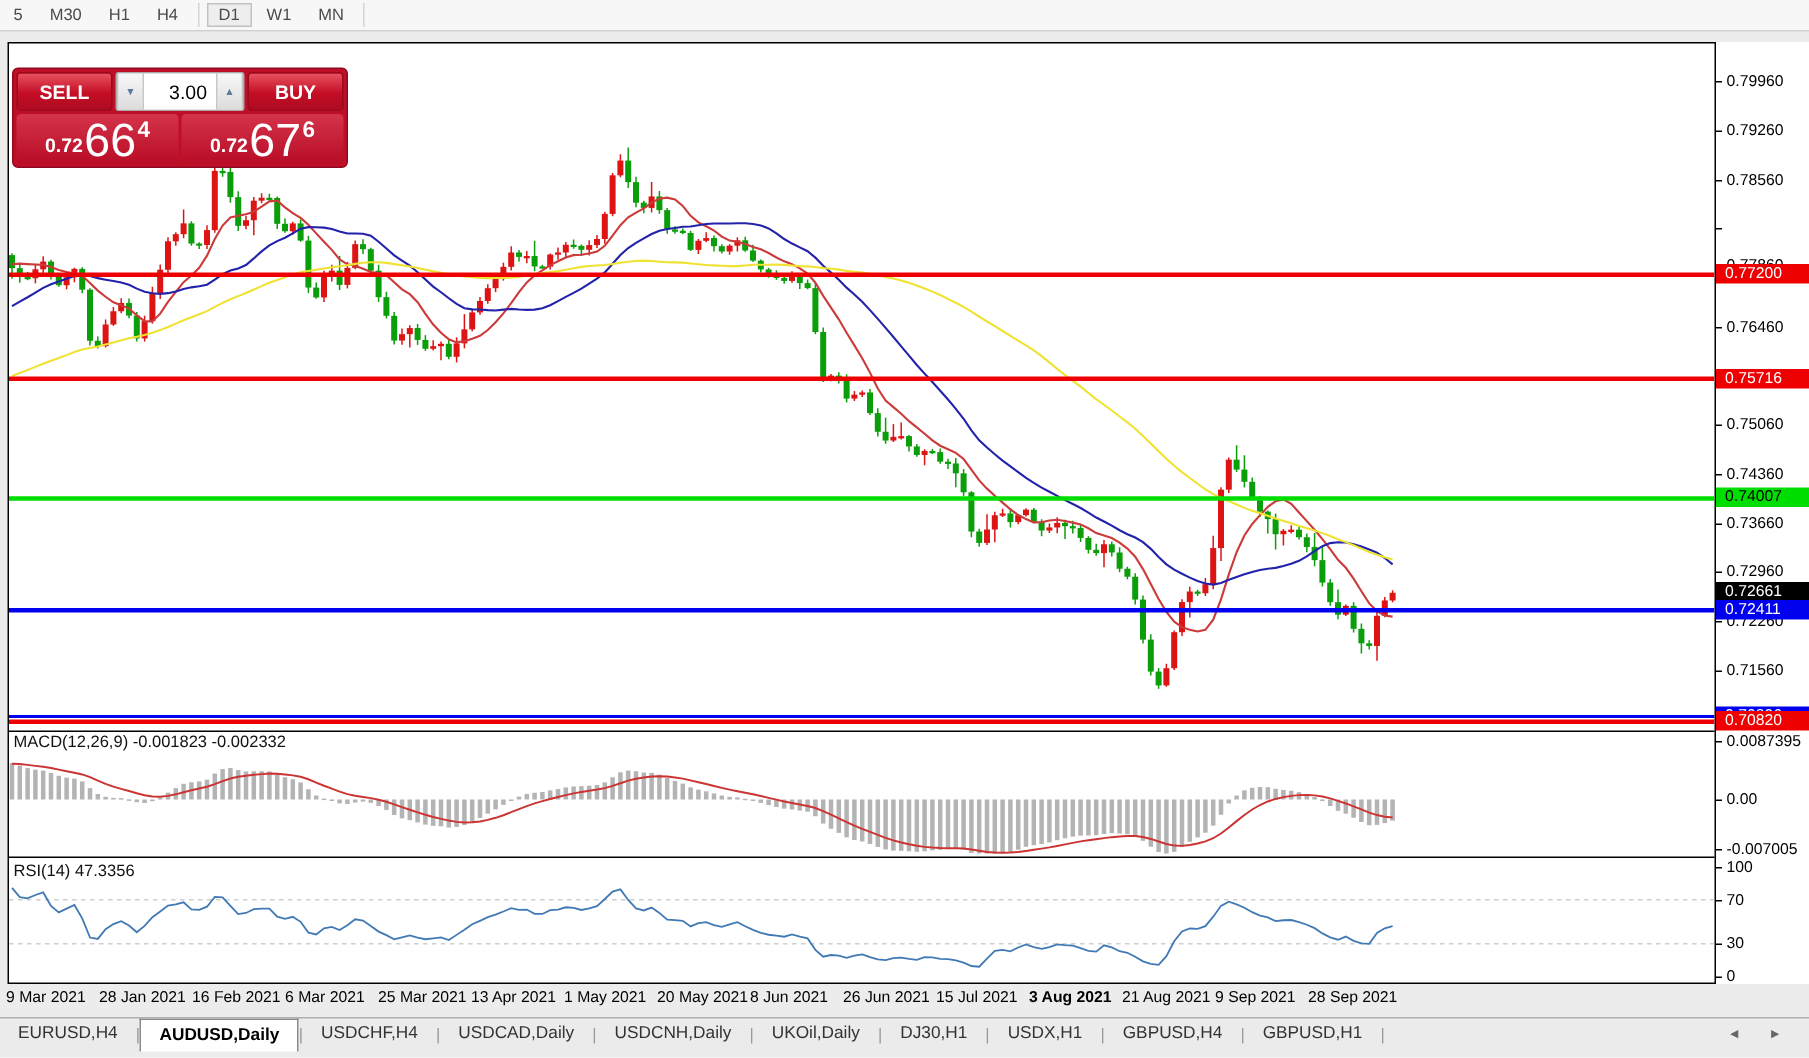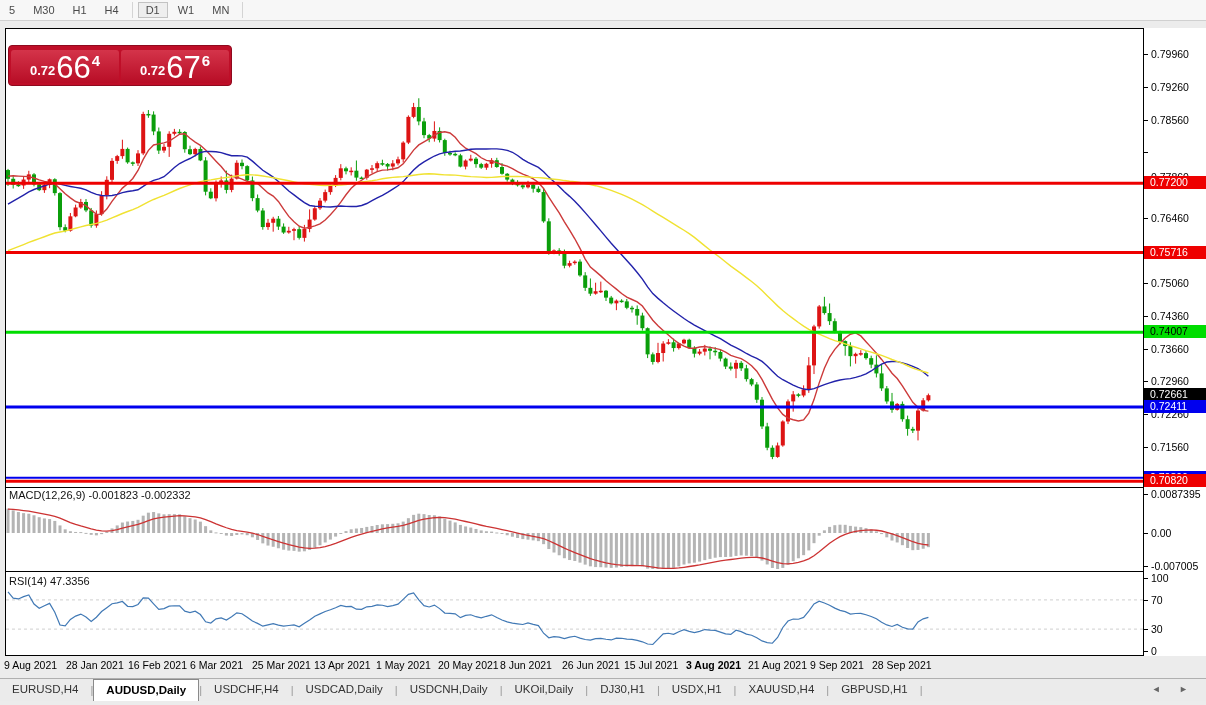--- a/index.html
+++ b/index.html
@@ -607,20 +607,29 @@
     </svg>
   <div class="pane-sep" style="top:542px"></div>
   <svg id="rsi-svg" style="top:543px" width="1137" height="83">
       <line x1="0" y1="27.899999999999977" x2="1137" y2="27.899999999999977" stroke="#cfcfcf" stroke-width="1" stroke-dasharray="3 3"></line>
       <line x1="0" y1="57.10000000000002" x2="1137" y2="57.10000000000002" stroke="#cfcfcf" stroke-width="1" stroke-dasharray="3 3"></line>
       <polyline points="1.9999999999997335,19.882877267786398 7.199999999999733,26.09501632945853 12.399999999999732,26.925508019015297 17.59999999999973,24.66104774704411 22.79999999999973,22.952405577176705 27.99999999999973,31.998926559756455 33.19999999999973,36.2175376925652 38.399999999999736,33.719532085506444 43.59999999999974,31.35104136844791 48.79999999999974,40.220981382588434 53.999999999999744,53.012200996574734 59.19999999999975,53.947928994242716 64.39999999999975,47.472375356648286 69.59999999999975,44.07837114302288 74.79999999999976,42.08647500693269 79.99999999999976,45.00130990055857 85.19999999999976,49.52781569581305 90.39999999999976,45.2618283101657 95.59999999999977,39.498146606683804 100.79999999999977,35.643634411235894 105.99999999999977,31.73518337147243 111.19999999999978,30.84936190376004 116.39999999999978,29.527308939214095 121.59999999999978,34.2999955820859 126.79999999999978,34.634310411396086 131.99999999999977,32.46460337001349 137.19999999999976,25.979735498908553 142.39999999999975,26.206544051758215 147.59999999999974,31.88623325346464 152.79999999999973,37.38502922246539 157.99999999999972,36.63438549386228 163.1999999999997,34.10603989414767 168.3999999999997,33.736966165026615 173.59999999999968,33.793389576827735 178.79999999999967,39.13710725920055 183.99999999999966,40.54236452509781 189.19999999999965,39.21255617310476 194.39999999999964,42.533919165132716 199.59999999999962,49.728444127572175 204.7999999999996,50.98222096837526 209.9999999999996,46.829222320139024 215.1999999999996,45.916968121512355 220.39999999999958,48.03787815604767 225.59999999999957,44.843760284523796 230.79999999999956,40.857916106375455 235.99999999999955,41.7305170908669 241.19999999999953,45.27761335249079 246.39999999999952,49.06320985277455 251.5999999999995,51.403181982881165 256.7999999999995,54.18689012927325 261.9999999999995,52.8688203307878 267.1999999999995,51.59056638617335 272.39999999999947,53.07225545074675 277.59999999999945,54.1491331804059 282.79999999999944,53.52876818593836 287.99999999999943,52.917359873874034 293.1999999999994,54.722695156513055 298.3999999999994,51.24894942713968 303.5999999999994,47.88423855826295 308.7999999999994,44.18596652495262 313.9999999999994,41.88183671882382 319.19999999999936,39.457790144096634 324.39999999999935,37.71148368660715 329.59999999999934,35.69518182925708 334.79999999999933,33.38909319314985 339.9999999999993,34.53395751245614 345.1999999999993,34.382342229190044 350.3999999999993,37.21868149636657 355.5999999999993,37.294681635008146 360.7999999999993,34.80484043492572 365.99999999999926,34.39649929476684 371.19999999999925,32.85103073266475 376.39999999999924,33.25131103727131 381.5999999999992,34.650469411128825 386.7999999999992,33.5479713562587 391.9999999999992,32.14975483848923 397.1999999999992,27.340081526294284 402.3999999999992,22.359801122437375 407.59999999999917,20.92476274713772 412.79999999999916,27.964566110009628 417.99999999999915,33.616141900145635 423.19999999999914,34.959552195967376 428.3999999999991,33.07434908004302 433.5999999999991,36.62051824777086 438.7999999999991,41.0727347076803 443.9999999999991,41.35094661257631 449.1999999999991,41.86588081595551 454.39999999999907,45.618537780649035 459.59999999999906,43.433624630839745 464.79999999999905,42.762647195946215 469.99999999999903,44.69374750393513 475.199999999999,45.93316917443747 480.399999999999,44.301378271301246 485.599999999999,42.80401548914949 490.799999999999,45.48384948337923 495.999999999999,47.94663995989379 501.19999999999897,49.91892173682595 506.39999999999895,51.16197079700419 511.599999999999,51.803330583047796 516.799999999999,52.47508380260615 521.9999999999991,50.89704963228053 527.1999999999991,52.39209805642702 532.3999999999992,53.6039414404878 537.5999999999992,61.21841776239319 542.7999999999993,65.77150072520101 547.9999999999993,64.67231575652193 553.1999999999994,65.07032410308182 558.3999999999994,66.56049239416632 563.5999999999995,65.10685549426921 568.7999999999995,64.24694402895489 573.9999999999995,66.11219429219784 579.1999999999996,67.520602864171 584.3999999999996,68.12217030743307 589.5999999999997,66.68750111673637 594.7999999999997,66.38809199606646 599.9999999999998,67.26628036996135 605.1999999999998,67.95395402372287 610.3999999999999,66.16984282981537 615.5999999999999,66.27978733713451 620.8,67.21072216893344 626,67.38285107650063 631.2,68.30297270489314 636.4000000000001,69.81021738761433 641.6000000000001,72.00643601374361 646.8000000000002,72.49280912472 652.0000000000002,67.11470426236531 657.2000000000003,61.937042029570875 662.4000000000003,61.27951381987066 667.6000000000004,62.2660158699415 672.8000000000004,59.67623296343436 678.0000000000005,57.654763130036486 683.2000000000005,59.425188748139135 688.4000000000005,60.588888225907 693.6000000000006,59.37270333316155 698.8000000000006,57.54323319153207 704.0000000000007,58.09512016149199 709.2000000000007,58.42216507640717 714.4000000000008,60.10303822991409 719.6000000000008,61.919735260686934 724.8000000000009,62.38926126463025 730.0000000000009,58.202052055542936 735.200000000001,59.64019643553843 740.400000000001,62.12879829644794 745.600000000001,63.20354941411824 750.8000000000011,65.79477442908262 756.0000000000011,68.91592032959772 761.2000000000012,70.61985631116067 766.4000000000012,71.23116383405409 771.6000000000013,65.4168932598916 776.8000000000013,55.490546915806135 782.0000000000014,49.018271541148124 787.2000000000014,46.98944458506355 792.4000000000015,47.253272098647585 797.6000000000015,45.418147593701974 802.8000000000015,39.11003081951924 808.0000000000016,31.89233902778085 813.2000000000016,29.10715443065874 818.4000000000017,30.94867729100713 823.6000000000017,33.18600047828431 828.8000000000018,36.110576583118245 834.0000000000018,38.345651386133795 839.2000000000019,39.59543001373072 844.4000000000019,42.06364814208564 849.600000000002,41.5154232656148 854.800000000002,41.340834264816635 860.000000000002,42.723032266966584 865.2000000000021,44.48970270889117 870.4000000000021,46.77679095947292 875.6000000000022,50.268135482510274 880.8000000000022,52.92740488503182 886.0000000000023,54.48835091709191 891.2000000000023,52.3791638700809 896.4000000000024,55.271596528678515 901.6000000000024,56.901368765212965 906.8000000000025,57.19463775096608 912.0000000000025,49.994107858167126 917.2000000000025,46.84972458885102 922.4000000000026,45.340969693718876 " fill="none" stroke="#4179b5" stroke-width="1.2"></polyline>
     </svg>
 
 
   <div class="trade">
+    <div class="trow1">
+      <div class="btn-red">SELL</div>
+      <div class="spin-group">
+        <button class="spin-btn">▼</button>
+        <input class="vol-input" value="3.00" style="">
+        <button class="spin-btn">▲</button>
+      </div>
+      <div class="btn-red">BUY</div>
+    </div>
     <div class="trow2">
       <div class="tile">
         <span class="sm">0.72</span>
         <span class="big">66</span>
         <span class="sup">4</span>
       </div>
       <div class="tile">
         <span class="sm">0.72</span>
         <span class="big">67</span>
         <span class="sup">6</span>
@@ -672,21 +681,21 @@
     <div class="badge" style="top: 148.212px; background: rgb(238, 0, 0); color: rgb(255, 255, 255);">0.77200</div>
     <div class="badge" style="top: 217.525px; background: rgb(238, 0, 0); color: rgb(255, 255, 255);">0.75716</div>
     <div class="badge" style="top: 297.348px; background: rgb(0, 221, 0); color: rgb(0, 0, 0);">0.74007</div>
     <div class="badge" style="top: 360.215px; background: rgb(0, 0, 0); color: rgb(255, 255, 255);">0.72661</div>
     <div class="badge" style="top: 371.892px; background: rgb(0, 0, 238); color: rgb(255, 255, 255);">0.72411</div>
     <div class="badge" style="top: 442.654px; background: rgb(0, 0, 238); color: rgb(255, 255, 255);">0.70896</div>
     <div class="badge" style="top: 446.203px; background: rgb(238, 0, 0); color: rgb(255, 255, 255);">0.70820</div>
   </div>
 
 <div class="date-axis" id="date-axis">
-    <div class="date-label" style="left: -1px;">9 Aug 2021</div>
+    <div class="date-label" style="left: -1px;">9 Mar 2021</div>
     <div class="date-label" style="left: 61px;">28 Jan 2021</div>
     <div class="date-label" style="left: 123px;">16 Feb 2021</div>
     <div class="date-label" style="left: 185px;">6 Mar 2021</div>
     <div class="date-label" style="left: 247px;">25 Mar 2021</div>
     <div class="date-label" style="left: 309px;">13 Apr 2021</div>
     <div class="date-label" style="left: 371px;">1 May 2021</div>
     <div class="date-label" style="left: 433px;">20 May 2021</div>
     <div class="date-label" style="left: 495px;">8 Jun 2021</div>
     <div class="date-label" style="left: 557px;">26 Jun 2021</div>
     <div class="date-label" style="left: 619px;">15 Jul 2021</div>
@@ -706,18 +715,18 @@
     <div class="tab">USDCAD,Daily</div>
     <span class="tab-sep">|</span>
     <div class="tab">USDCNH,Daily</div>
     <span class="tab-sep">|</span>
     <div class="tab">UKOil,Daily</div>
     <span class="tab-sep">|</span>
     <div class="tab">DJ30,H1</div>
     <span class="tab-sep">|</span>
     <div class="tab">USDX,H1</div>
     <span class="tab-sep">|</span>
-    <div class="tab">XAUUSD,H4</div>
+    <div class="tab">GBPUSD,H4</div>
     <span class="tab-sep">|</span>
     <div class="tab">GBPUSD,H1</div>
     <span class="tab-sep">|</span>
     <div class="tab-arrows">◄ ►</div>
   </div>
 
 </body></html>

